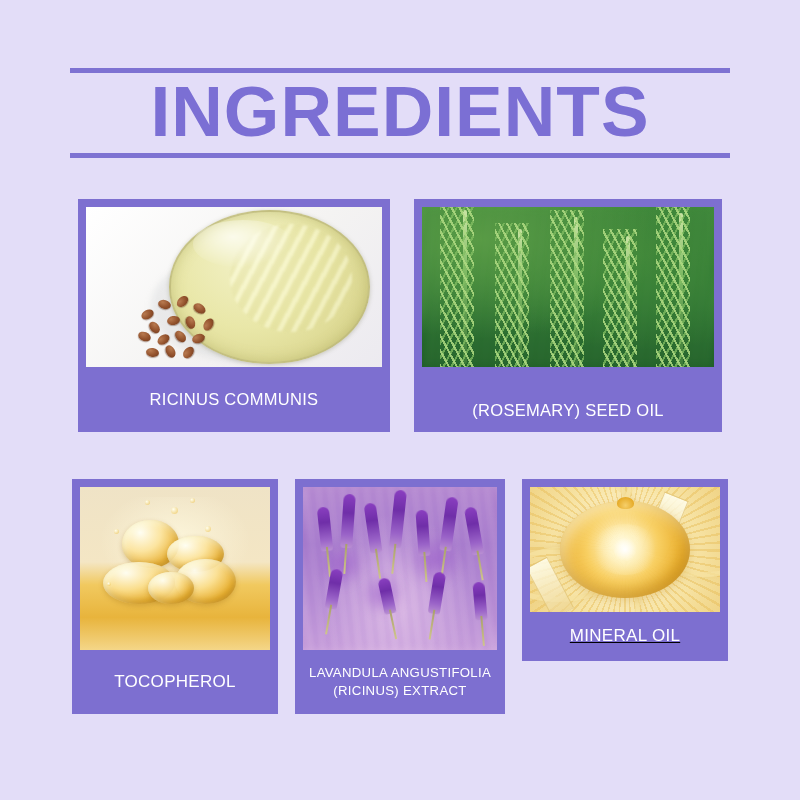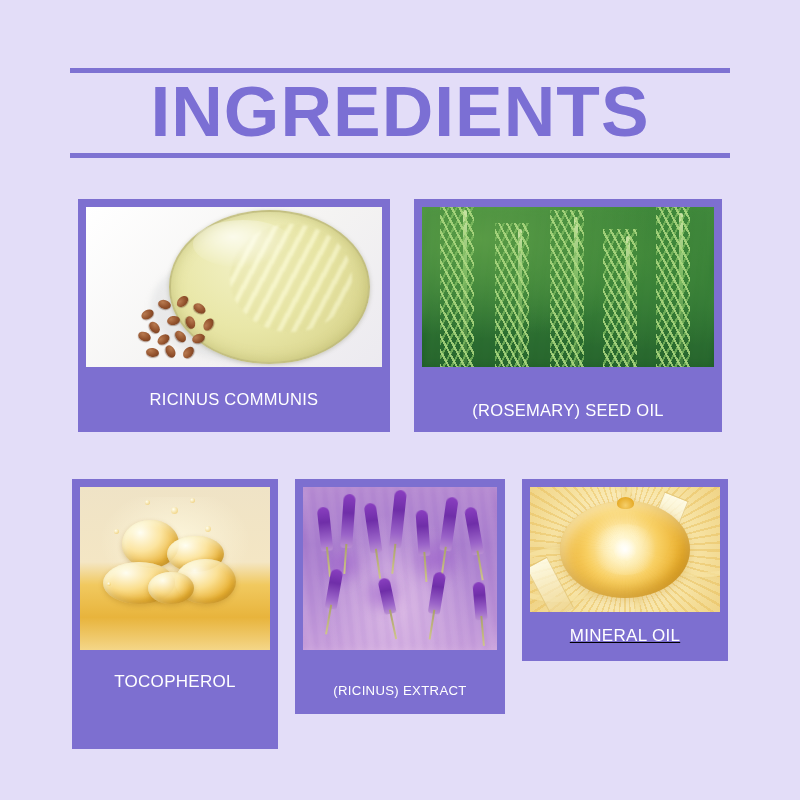--- a/index.html
+++ b/index.html
@@ -68,21 +68,21 @@
     padding: 0 4px;
   }
 
   
   #card-castor   { left: 78px;  top: 199px; width: 312px; height: 233px; }
   #card-rosemary { left: 414px; top: 199px; width: 308px; height: 233px; }
   #card-castor   .photo, #card-rosemary .photo { height: 160px; }
   #card-castor   .label, #card-rosemary .label { height: 65px; font-size: 16.5px; line-height: 21px; }
 
   
-  #card-tocopherol { left: 72px;  top: 479px; width: 206px; height: 270px; }
+  #card-tocopherol { left: 72px;  top: 479px; width: 206px; height: 235px; }
   #card-lavender   { left: 295px; top: 479px; width: 210px; height: 235px; }
   #card-mineral    { left: 522px; top: 479px; width: 206px; height: 182px; text-decoration: underline; }
   #card-tocopherol .photo, #card-lavender .photo, #card-mineral .photo { height: 163px; }
   #card-tocopherol .label, #card-mineral .label { height: 64px; font-size: 17px; line-height: 22px; }
   #card-lavender   .label { height: 64px; font-size: 13.2px; line-height: 18px; }
 
   
 
   
   .art-castor {
@@ -381,21 +381,21 @@
         <span class="spike" style="left:72%; top:6%;  height:54px; transform:rotate(8deg);"></span>
         <span class="spike" style="left:85%; top:12%; height:48px; transform:rotate(-10deg);"></span>
         <span class="spike" style="left:13%; top:50%; height:40px; transform:rotate(10deg);"></span>
         <span class="spike" style="left:40%; top:56%; height:36px; transform:rotate(-12deg);"></span>
         <span class="spike" style="left:66%; top:52%; height:42px; transform:rotate(9deg);"></span>
         <span class="spike" style="left:88%; top:58%; height:38px; transform:rotate(-5deg);"></span>
       </div>
     </div>
     <div class="label">
       <span>
-        <br>
+        <span>LAVANDULA ANGUSTIFOLIA</span><br>
         <span>(RICINUS) EXTRACT</span>
       </span>
     </div>
   </div>
 
   <div class="card" id="card-mineral">
     <div class="photo">
       <div class="art-mineral">
         <div class="rays"></div>
         <span class="arc" style="left:-30%; top:-18%; width:90%; height:110%;"></span>

